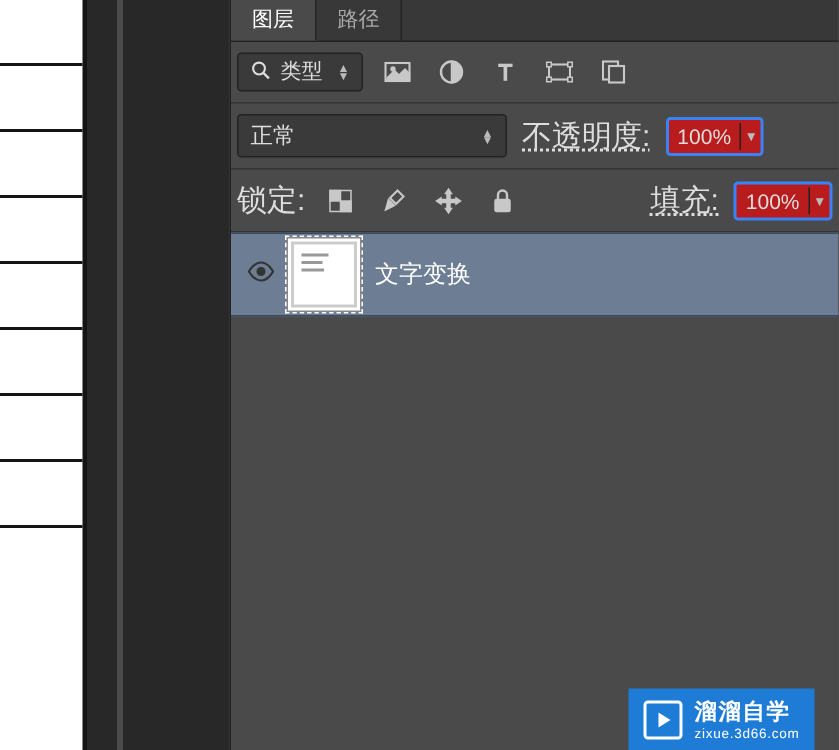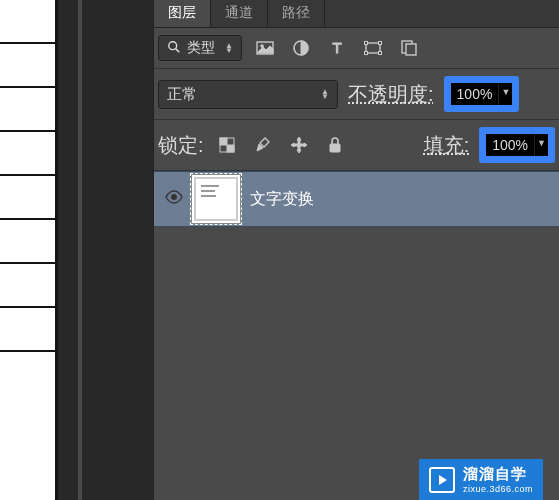--- a/index.html
+++ b/index.html
@@ -24,21 +24,21 @@
 
 .icon-btn { width: 26px; height: 26px; display: flex; align-items: center; justify-content: center; cursor: pointer; }
 .icon-btn svg { fill: #c8c8c8; stroke: #c8c8c8; }
 
 .blend-dd { flex: 1; max-width: 180px; display: flex; align-items: center; justify-content: space-between; background: #3a3a3a; border: 1px solid #222; border-radius: 3px; padding: 4px 8px; color: #ddd; font-size: 15px; cursor: pointer; }
 .blend-dd .arrows { display: flex; flex-direction: column; line-height: 5px; font-size: 8px; color: #bbb; }
 
 .label { color: #ddd; font-size: 20px; white-space: nowrap; text-align: center; }
 .label.und { text-decoration: underline dotted; text-underline-offset: 2px; }
 
-.value-box { display: flex; background: #000000; border: 7px solid #3b82f6; border-radius: 3px; }
+.value-box { display: flex; align-items: center; background: #b91c1c; border: 2px solid #3b82f6; border-radius: 3px; }
 .value-box .val { padding: 3px 6px; color: #ddd; font-size: 14px; min-width: 44px; text-align: right; }
 .value-box .drop { width: 14px; text-align: center; color: #bbb; border-left: 1px solid #222; font-size: 9px; padding: 4px 2px; }
 
 .lock-icons { display: flex; gap: 10px; align-items: center; }
 
 .layers-area { background: #4a4a4a; padding: 0; text-align: center; }
 
 .layer { display: flex; align-items: center; height: 56px; background: #6c7d94; border-top: 1px solid #3a4a5c; border-bottom: 1px solid #3a4a5c; }
 .vis-col { width: 40px; display: flex; justify-content: center; align-items: center; }
 .vis-col svg { fill: #333; }
@@ -73,21 +73,20 @@
     <div class="cell"></div>
     <div class="cell"></div>
 </div>
 
 <div class="canvas-gap"></div>
 
 <div class="panel">
 
   <div class="tabs">
     <div class="tab active">图层</div>
-    <div class="tab">通道</div>
     <div class="tab">路径</div>
   </div>
 
   <div class="row">
     <div class="filter-btn">
       <span>
         <svg width="14" height="14" viewBox="0 0 16 16">
             <circle cx="6.5" cy="6.5" r="4.5" fill="none" stroke="#ddd" stroke-width="1.6"></circle>
             <line x1="10" y1="10" x2="14" y2="14" stroke="#ddd" stroke-width="1.8"></line>
           </svg>

